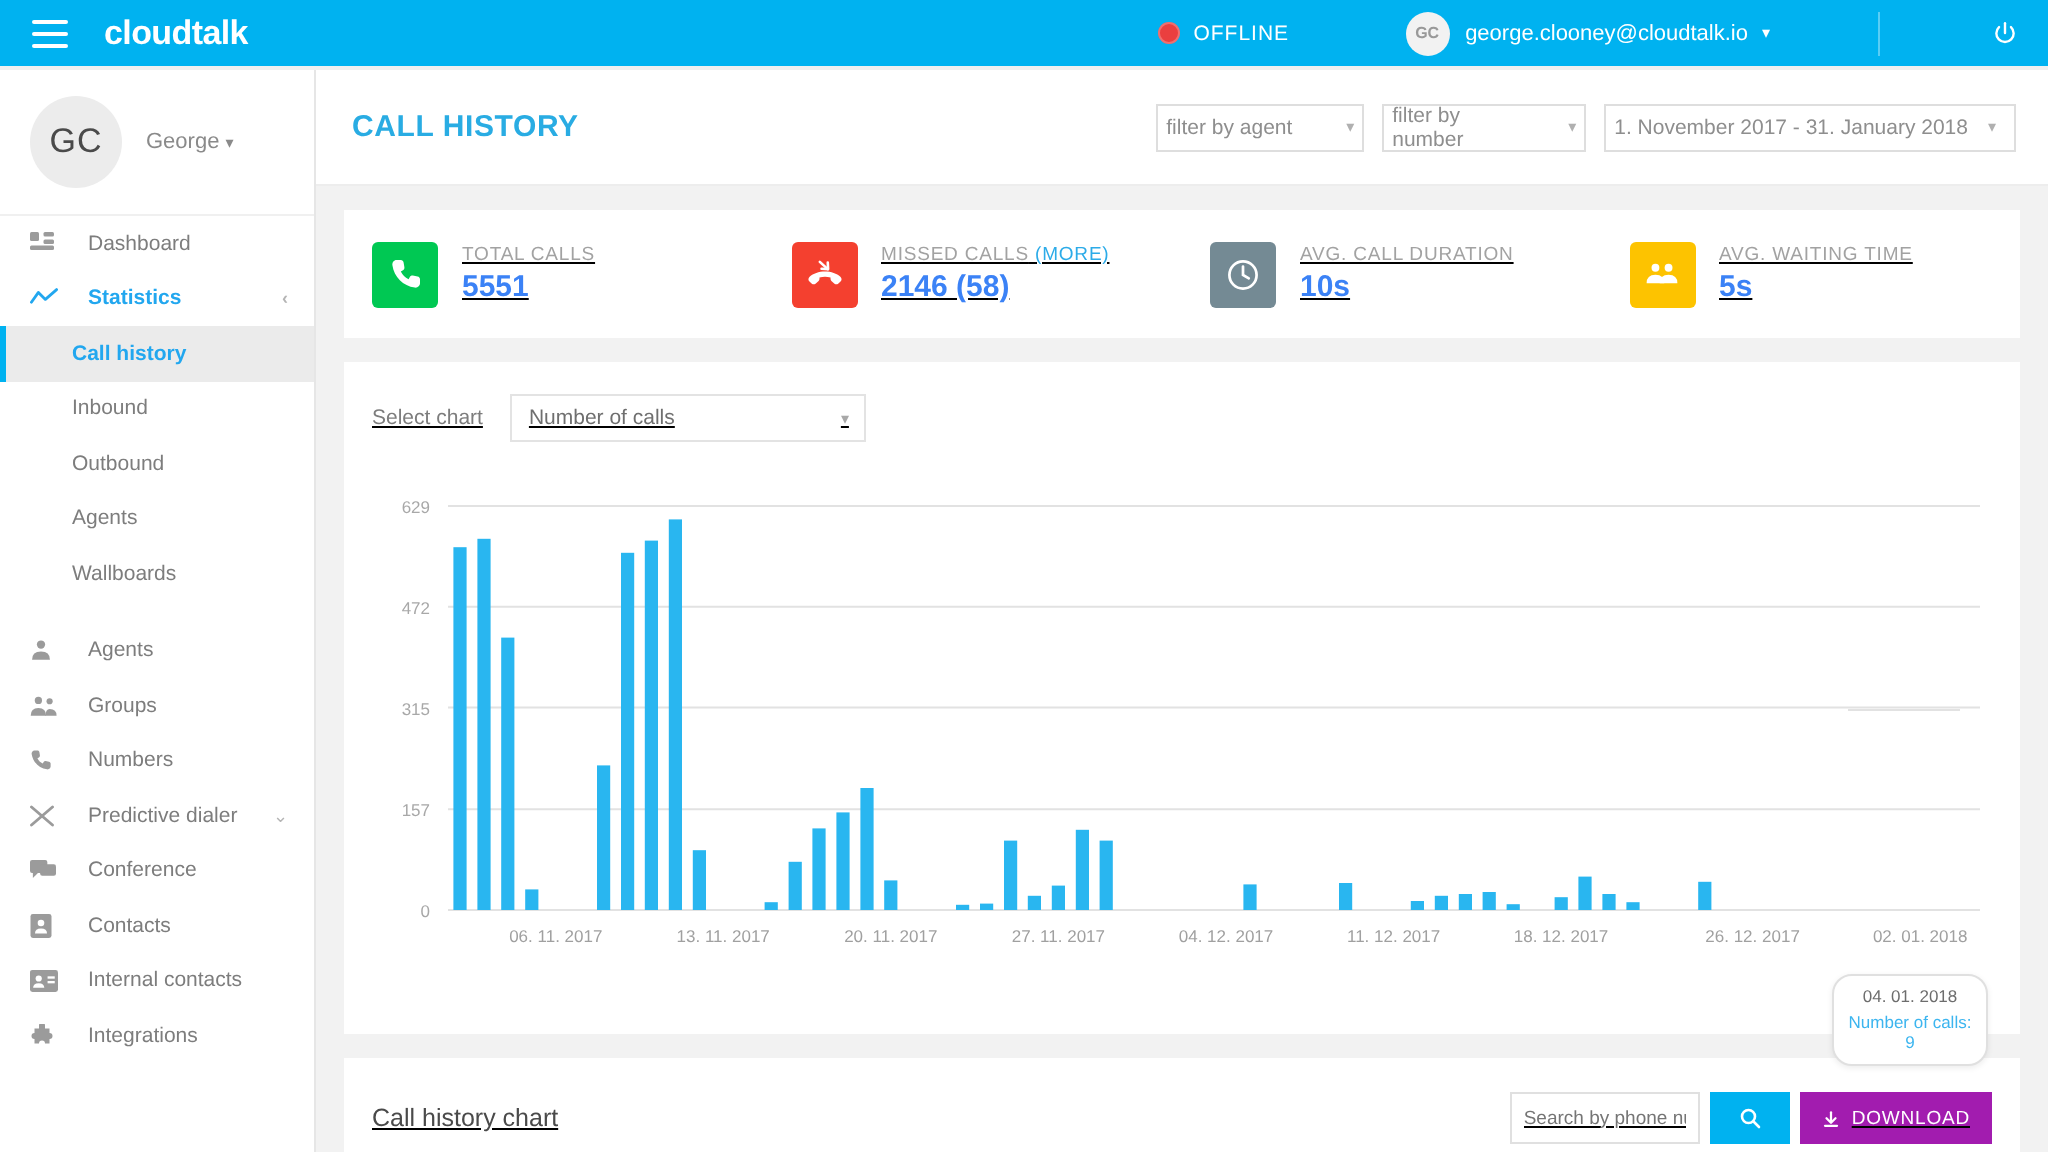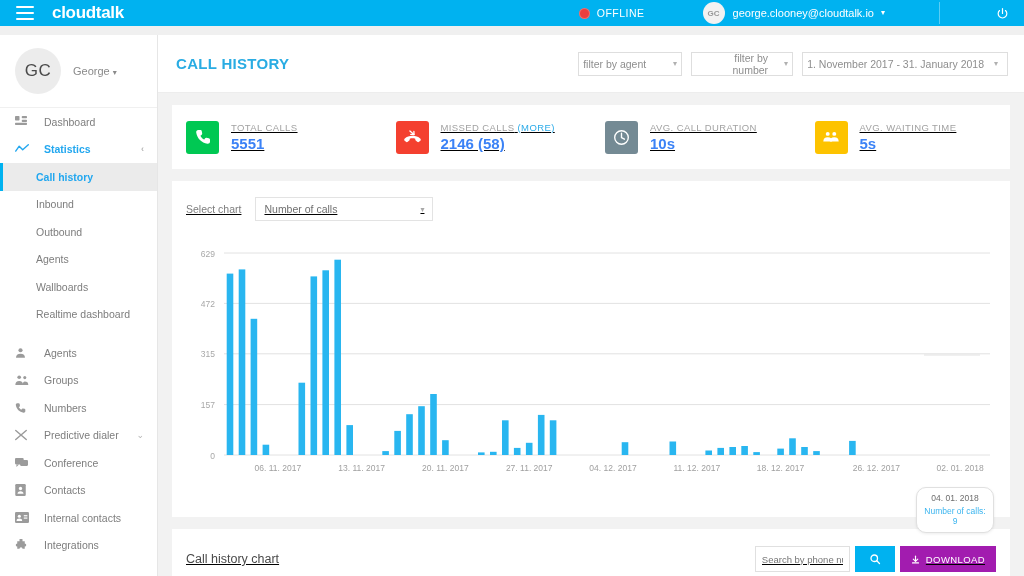--- a/index.html
+++ b/index.html
@@ -6,21 +6,21 @@
   html, body {
     width: 1024px; height: 576px;
     overflow: hidden;
     background: #f0f0f0;
     font-family: "Liberation Sans", sans-serif;
     -webkit-font-smoothing: antialiased;
   }
 
   
   .topbar {
-    position: absolute; top: 0; left: 0; width: 1024px; height: 26px;
+    position: absolute; top: 0; left: 0; width: 1024px; height: 33px;
     background: #00B2F0;
     display: flex; align-items: center;
   }
   .burger {
     width: 18px; height: 14px; margin-left: 16px; margin-right: 18px;
     display: flex; flex-direction: column; justify-content: space-between;
     cursor: pointer;
   }
   .burger i { display: block; height: 2px; background: #fff; border-radius: 1px; }
   .brand {
@@ -102,21 +102,21 @@
     height: 58px; background: #fff; display: flex; align-items: center;
     padding: 0 16px 0 18px; border-bottom: 1px solid #ededed;
   }
   .page-title {
     color: #29ace3; font-size: 15px; font-weight: bold; letter-spacing: .3px;
   }
   .head-filters { margin-left: auto; display: flex; align-items: center; gap: 9px; }
   .sel {
     height: 24px; border: 1px solid #dedede; background: #fff;
     display: flex; align-items: center; padding: 0 4px;
-    color: #8e8e8e; font-size: 10.5px; cursor: pointer; text-align: right;
+    color: #8e8e8e; font-size: 10.5px; cursor: pointer;
   }
   .sel .cv { margin-left: auto; padding-left: 16px; font-size: 8px; color: #b0b0b0; }
   .sel.agent { width: 104px; }
   .sel.number { width: 102px; }
   .sel.range { padding-right: 9px; }
   .sel.range .cv { padding-left: 10px; }
 
   
   .card {
     background: #fff; margin: 12px 14px 0 14px; text-decoration: underline;
@@ -241,23 +241,20 @@
         <span>Inbound</span>
       </div>
       <div class="nav-sub">
         <span>Outbound</span>
       </div>
       <div class="nav-sub">
         <span>Agents</span>
       </div>
       <div class="nav-sub">
         <span>Wallboards</span>
-      </div>
-      <div class="nav-sub">
-        <span>Realtime dashboard</span>
       </div>
       <div class="nav-spacer"></div>
       <div class="nav-item">
         <span class="ico">
           <svg width="11" height="12" viewBox="0 0 16 16" fill="currentColor">
             <circle cx="8" cy="4" r="3"></circle>
             <path d="M1.5 15 Q1.5 9 8 9 Q14.5 9 14.5 15 Z"></path>
           </svg>
         </span>
         <span>Agents</span>

